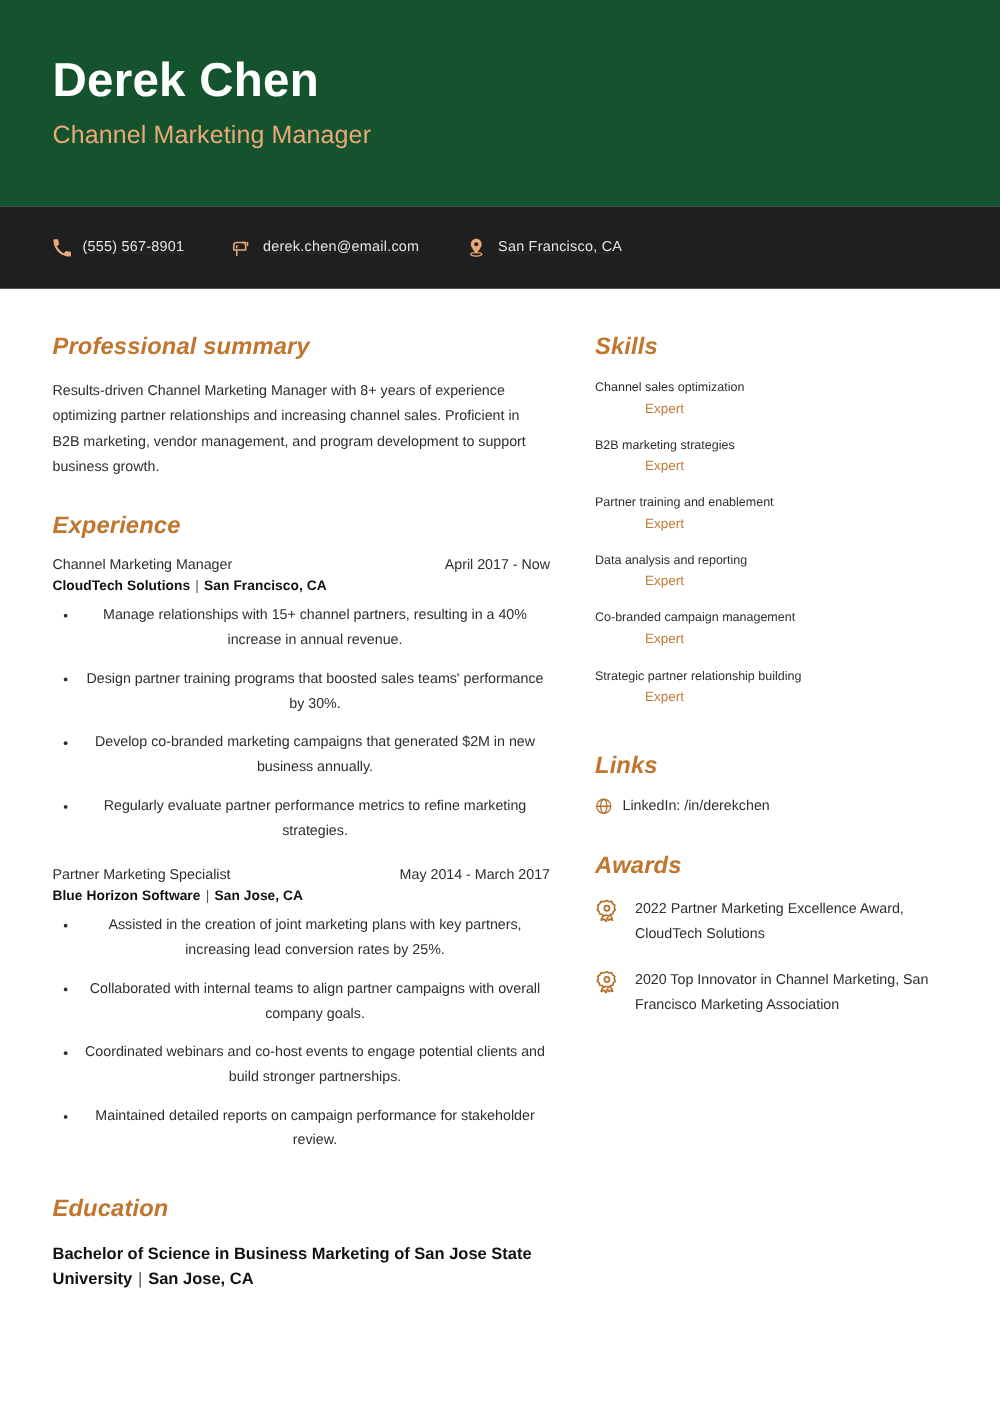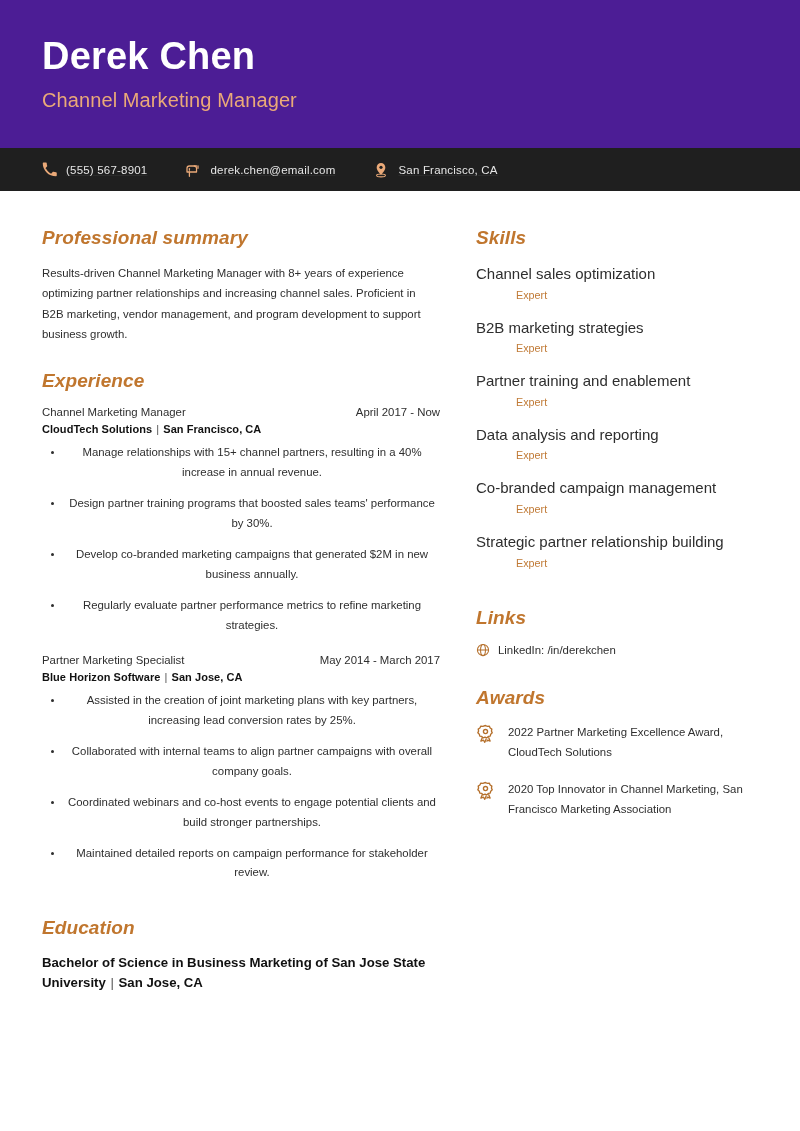--- a/index.html
+++ b/index.html
@@ -17,22 +17,22 @@
   }
   .page {
     position: relative;
     width: 800px;
     height: 1131px;
     background: #ffffff;
   }
 
   
   .header {
-    background: #4c1d95;
-    height: 148px;
+    background: #14532d;
+    height: 165px;
     padding: 0 42px;
     box-sizing: border-box;
     display: flex;
     flex-direction: column;
     justify-content: center;
   }
   .full-name {
     font-size: 38px;
     font-weight: bold;
     color: #ffffff;
@@ -44,21 +44,21 @@
     font-size: 20px;
     color: #eaa978;
     line-height: 1.2;
     margin: 0;
     letter-spacing: 0.1px;
   }
 
   
   .contact-bar {
     background: #1f1f1f;
-    height: 43px;
+    height: 66px;
     padding: 0 42px;
     box-sizing: border-box;
     display: flex;
     align-items: center;
     gap: 38px;
     text-decoration: underline;
   }
   .contact-item {
     display: flex;
     align-items: center;
@@ -180,21 +180,21 @@
   }
   .edu-line .sep {
     font-weight: normal;
     color: #555;
     padding: 0 1px;
   }
 
   
   .skill-item { margin-bottom: 14px; }
   .skill-name {
-    font-size: 15px;
+    font-size: 10px;
     color: #2e2e2e;
     line-height: 1.5;
     margin-bottom: 2px;
   }
   .skill-level {
     font-size: 10.8px;
     color: #c07a36;
     line-height: 1.4;
     padding-left: 40px;
   }

